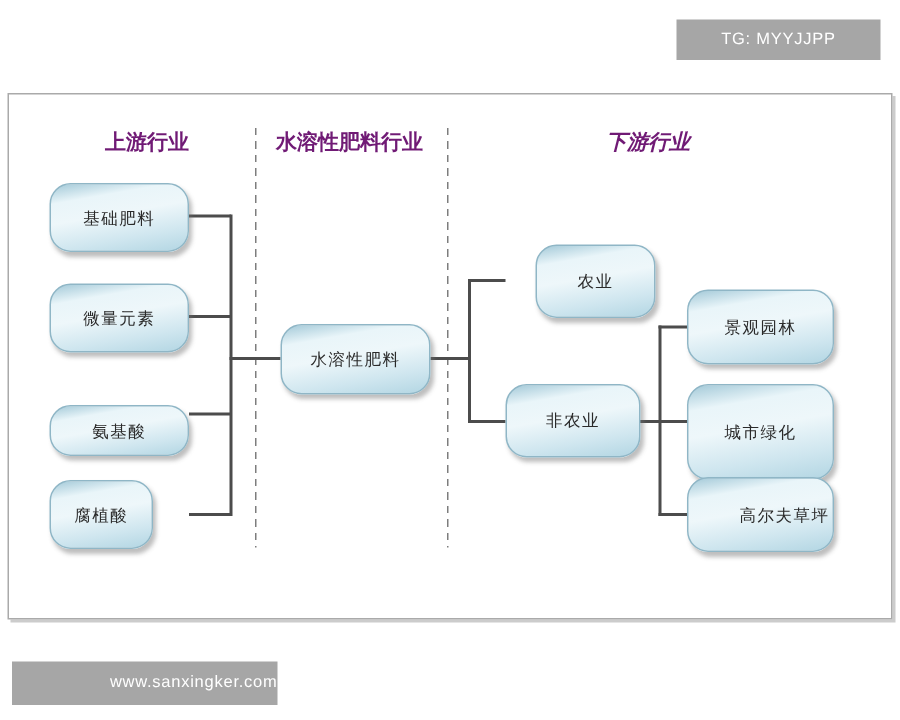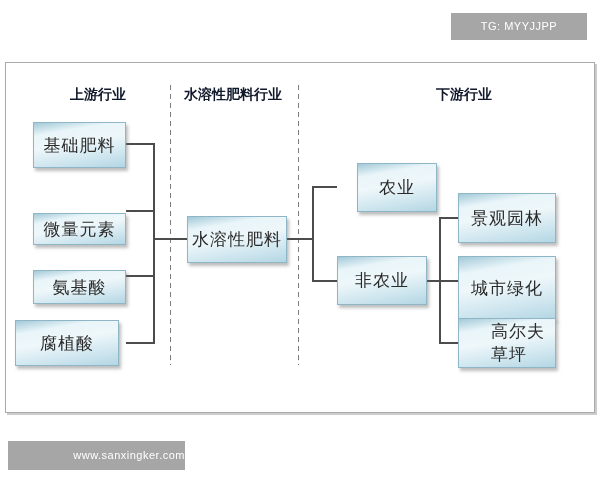--- a/index.html
+++ b/index.html
@@ -27,41 +27,41 @@
   .vdash{
     position:absolute;top:85px;width:1px;height:280px;
     background:repeating-linear-gradient(180deg,#7d7d7d 0 5px,transparent 5px 9px);
   }
   .vdash.d1{left:170px;}
   .vdash.d2{left:298px;}
 
   
   .sec{
     position:absolute;top:86px;height:18px;
-    font-size:14px;font-weight:bold;color:#0f172a;text-align:center;
+    font-size:14px;font-weight:bold;color:#701a75;text-align:center;
     font-family:"DejaVu Sans","Liberation Sans",sans-serif;
   }
   .sec.up{left:48px;width:100px;}
   .sec.core{left:158px;width:150px;}
-  .sec.down{left:414px;width:100px;}
+  .sec.down{left:382px;width:100px;font-style:italic;}
 
   
   .node{
     position:absolute;display:flex;align-items:center;justify-content:center;
-    font-size:17px;color:#2a2a2a;letter-spacing:1px;
+    font-size:11px;color:#2a2a2a;letter-spacing:1px;
     font-family:"DejaVu Serif","Liberation Serif",serif;
     background:linear-gradient(170deg,#a3c9d8 0%,#e9f5f9 22%,#eef7fa 45%,#cfe6ef 75%,#b3d6e3 100%);
-    border:1px solid #8fb6c6;border-radius:0;
+    border:1px solid #8fb6c6;border-radius:14px;
     box-shadow:2px 3px 3px rgba(110,110,110,0.45);
     box-sizing:border-box;
   }
   .n-jichu   {left:33px; top:122px;width:93px; height:46px;}
-  .n-weiliang{left:33px; top:189px;width:93px; height:32px;margin-top:24px;}
+  .n-weiliang{left:33px; top:189px;width:93px; height:46px;}
   .n-anji    {left:33px; top:270px;width:93px; height:34px;}
-  .n-fuzhi   {left:15px; top:320px;width:104px; height:46px;}
+  .n-fuzhi   {left:33px; top:320px;width:69px; height:46px;}
   .n-center  {left:187px;top:216px;width:100px;height:47px;}
   .n-nongye  {left:337px;top:163px;width:80px; height:49px;margin-left:20px;}
   .n-feinong {left:337px;top:256px;width:90px; height:49px;}
   .n-jingguan{left:458px;top:193px;width:98px; height:50px;}
   .n-chengshi{left:458px;top:256px;width:98px; height:64px;}
   .n-gaoerfu {left:458px;top:318px;width:98px; height:50px;padding-left:32px;}
 
   
   .ln{position:absolute;background:#4c4c4c;}
   .h{height:2px;}

